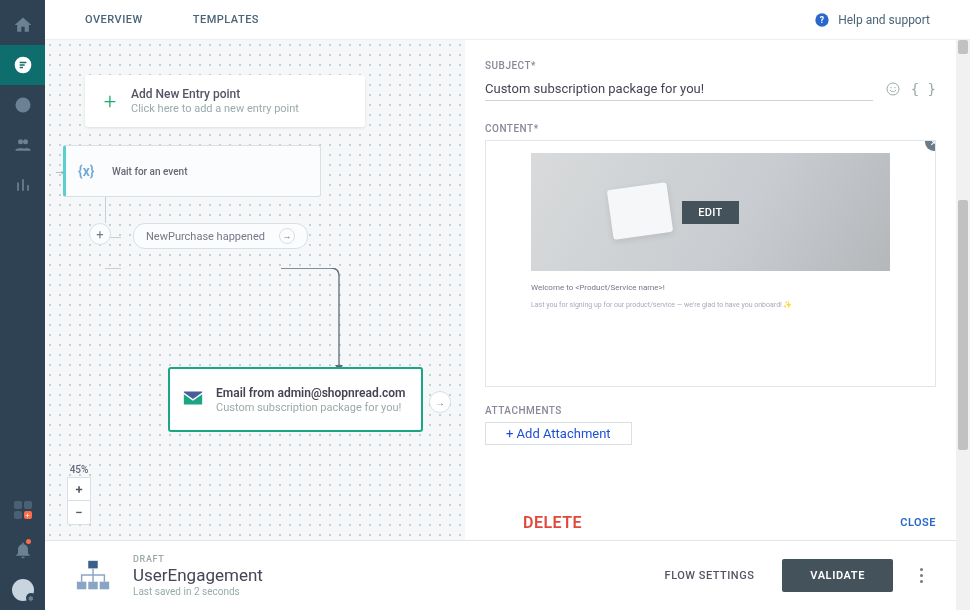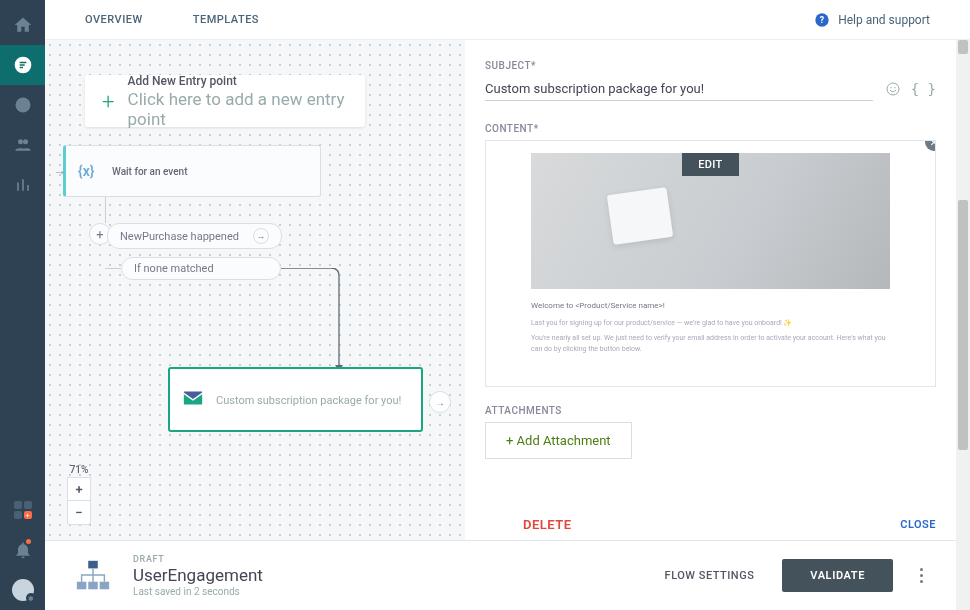--- a/index.html
+++ b/index.html
@@ -25,28 +25,28 @@
     .nav-tab { font-size: 11px; letter-spacing: 0.5px; color: #4a6478; margin-right: 50px; cursor: pointer; font-weight: 500; }
     .nav-spacer { flex: 1; }
     .help-link { display: flex; align-items: center; gap: 8px; font-size: 12px; color: #4a6478; cursor: pointer; }
     .help-link svg { width: 16px; height: 16px; fill: #2968c8; }
     
     .canvas-area { position: absolute; left: 45px; top: 40px; width: 420px; bottom: 70px; background-color: #f5f7f9; background-image: radial-gradient(#c5d0d8 1px, transparent 1px); background-size: 10px 10px; overflow: hidden; }
     
     .node-entry { position: absolute; left: 40px; top: 35px; width: 280px; height: 52px; background: #fff; border-radius: 3px; box-shadow: 0 1px 3px rgba(0,0,0,0.1); display: flex; align-items: center; padding: 10px 12px; cursor: pointer; }
     .node-entry .plus-ic { width: 26px; display: flex; align-items: center; justify-content: center; color: #1ea970; font-size: 22px; font-weight: 300; margin-right: 8px; }
     .node-entry .title { font-size: 12px; color: #556; font-weight: 500; }
-    .node-entry .subtitle { font-size: 17px; color: #9aa; margin-top: 1px; }
+    .node-entry .subtitle { font-size: 11px; color: #9aa; margin-top: 1px; }
     
     .node-wait { position: absolute; left: 18px; top: 105px; width: 258px; height: 52px; background: #fbfcfd; border: 1px solid #d8e0e5; border-left: 3px solid #5bced0; border-radius: 3px; display: flex; align-items: center; padding: 0 12px; cursor: pointer; }
     .node-wait .brace-ic { width: 26px; color: #6ea8d4; font-size: 14px; margin-right: 8px; font-weight: 600; }
     .node-wait .title { font-size: 10px; color: #667; font-weight: 500; }
     
     .branch-pill { position: absolute; background: #fbfcfd; border: 1px solid #d8e0e5; border-radius: 12px; padding: 4px 12px; font-size: 11px; color: #778; cursor: pointer; }
-    .branch1 { left: 62px; top: 183px; width: 175px; display: flex; align-items: center; }
+    .branch1 { left: 88px; top: 183px; width: 175px; display: flex; align-items: center; }
     .branch1 .arrow-out { margin-left: auto; width: 16px; height: 16px; border: 1px solid #d8e0e5; border-radius: 50%; display: flex; align-items: center; justify-content: center; font-size: 9px; color: #778; }
     .branch2 { left: 76px; top: 217px; width: 160px; }
     
     .add-circle-btn { position: absolute; left: 44px; top: 183px; width: 22px; height: 22px; border: 1px solid #d8e0e5; border-radius: 50%; background: #fbfcfd; display: flex; align-items: center; justify-content: center; font-size: 13px; color: #778; cursor: pointer; }
     
     .port-left { position: absolute; left: 8px; top: 123px; font-size: 13px; color: #889; }
     
     .node-email { position: absolute; left: 123px; top: 327px; width: 255px; height: 65px; background: #fff; border: 2px solid #1ba683; border-radius: 3px; display: flex; align-items: center; padding: 10px 12px; cursor: pointer; }
     .node-email .email-ic { width: 26px; margin-right: 8px; }
     .node-email .email-ic svg { width: 22px; height: 22px; }
@@ -68,31 +68,31 @@
     .subject-row { display: flex; align-items: center; margin-bottom: 22px; }
     .subject-input { flex: 1; border: none; border-bottom: 1px solid #c8d4d8; font-size: 13px; color: #445; padding: 4px 0; outline: none; background: transparent; }
     .subj-icon { width: 16px; height: 16px; margin-left: 12px; cursor: pointer; }
     .subj-icon svg { width: 16px; height: 16px; stroke: #9aa; fill: none; stroke-width: 1.5; }
     .brace-icon { font-size: 14px; color: #9aa; margin-left: 10px; cursor: pointer; font-family: monospace; }
     
     .content-preview { border: 1px solid #e0e6ea; height: 247px; position: relative; margin-bottom: 18px; overflow: hidden; }
     .preview-close { position: absolute; right: -8px; top: -8px; width: 18px; height: 18px; background: #6b7b88; border-radius: 50%; display: flex; align-items: center; justify-content: center; color: #fff; font-size: 10px; cursor: pointer; z-index: 3; }
     .preview-inner { padding: 12px 45px; height: 100%; }
     .preview-topline { text-align: center; font-size: 7px; color: #bbb; margin-bottom: 10px; letter-spacing: 0.3px; }
-    .preview-hero { width: 100%; height: 136px; background: linear-gradient(120deg, #d8dadb 0%, #c8ccd0 60%, #b4b8bb 100%); position: relative; display: flex; align-items: flex-start; justify-content: center; margin-bottom: 12px; }
+    .preview-hero { width: 100%; height: 118px; background: linear-gradient(120deg, #d8dadb 0%, #c8ccd0 60%, #b4b8bb 100%); position: relative; display: flex; align-items: center; justify-content: center; margin-bottom: 12px; }
     .preview-hero::before { content: ""; position: absolute; left: 22%; top: 28%; width: 60px; height: 50px; background: #f6f7f8; border-radius: 3px; transform: rotate(-8deg); box-shadow: 0 2px 6px rgba(0,0,0,0.1); }
     .edit-badge { background: #44525c; color: #fff; padding: 5px 16px; font-size: 11px; font-weight: 500; z-index: 2; letter-spacing: 0.3px; cursor: pointer; }
     .preview-welcome { font-size: 8px; color: #778; margin-bottom: 8px; }
     .preview-para { font-size: 7px; color: #aab; line-height: 1.6; margin-bottom: 4px; }
     
     .attach-section { }
-    .add-attach-btn { border: 1px solid #d8e0e5; padding: 10px 20px; font-size: 13px; color: #4d7c0f; display: inline-block; cursor: pointer; background: #fff; }
+    .add-attach-btn { border: 1px solid #d8e0e5; padding: 3px 20px; font-size: 13px; color: #1d4ed8; display: inline-block; cursor: pointer; background: #fff; }
     
     .panel-footer { display: flex; align-items: center; position: absolute; left: 20px; right: 20px; bottom: 8px; }
-    .delete-btn { font-size: 13px; color: #e0483e; font-weight: 600; letter-spacing: 0.5px; cursor: pointer; padding-left: 38px; }
+    .delete-btn { font-size: 16px; color: #e0483e; font-weight: 600; letter-spacing: 0.5px; cursor: pointer; padding-left: 38px; }
     .close-btn { font-size: 11px; color: #2968c8; font-weight: 600; letter-spacing: 0.5px; cursor: pointer; margin-left: auto; }
     
     .right-scrollbar { position: absolute; right: 0; top: 40px; width: 14px; bottom: 0; background: #f1f1f1; }
     .scrollbar-thumb { position: absolute; right: 2px; width: 10px; background: #c1c1c1; border-radius: 2px; cursor: pointer; }
     .thumb-top { top: 0; height: 14px; }
     .thumb-mid { top: 160px; height: 250px; }
     
     .bottom-bar { position: absolute; left: 45px; right: 14px; bottom: 0; height: 70px; border-top: 1px solid #e0e6ea; background: #fff; display: flex; align-items: center; padding: 0 25px; }
     .flow-icon-box { width: 45px; height: 45px; display: flex; align-items: center; justify-content: center; }
     .flow-icon-box svg { width: 38px; height: 38px; }
@@ -202,42 +202,42 @@
   <div class="canvas-line1"></div>
   <div class="canvas-line2"></div>
   <div class="canvas-line3"></div>
 
   <div class="add-circle-btn">+</div>
 
   <div class="branch-pill branch1">
     <span>NewPurchase happened</span>
     <span class="arrow-out">→</span>
   </div>
-  <div class="branch-pill branch2">If none matched</div>
 
   <svg class="connector" style="left:236px; top:228px; width:60px; height:105px;">
     <path d="M 0 0 L 50 0 Q 58 0 58 8 L 58 105"></path>
   </svg>
   <div class="connector-head" style="left:290px; top:325px;"></div>
 
   <div class="node-email">
     <div class="email-ic">
       <svg viewBox="0 0 24 24">
           <path fill="#4a5d9a" d="M2 6l10 7 10-7v-1H2z"></path>
           <path fill="#1ba683" d="M2 8v11h20V8l-10 7z"></path>
         </svg>
     </div>
     <div>
+      <div class="title">Email from admin@shopnread.com</div>
       <div class="subtitle">Custom subscription package for you!</div>
     </div>
   </div>
   <div class="email-port-out">→</div>
 
   <div class="zoom-ctrl">
-    <div class="zoom-label">71%</div>
+    <div class="zoom-label">45%</div>
     <div class="zoom-btn">+</div>
     <div class="zoom-btn">−</div>
   </div>
 </div>
 
 <div class="right-panel">
   <div class="field-label">SUBJECT*</div>
   <div class="subject-row">
     <input class="subject-input" value="Custom subscription package for you!" style="">
     <span class="subj-icon"><svg viewBox="0 0 24 24">
@@ -251,21 +251,20 @@
 
   <div class="field-label">CONTENT*</div>
   <div class="content-preview">
     <div class="preview-close">✕</div>
     <div class="preview-inner">
       <div class="preview-hero">
         <div class="edit-badge">EDIT</div>
       </div>
       <div class="preview-welcome">Welcome to &lt;Product/Service name&gt;!</div>
       <div class="preview-para">Last you for signing up for our product/service — we're glad to have you onboard! ✨</div>
-      <div class="preview-para">You're nearly all set up. We just need to verify your email address in order to activate your account. Here's what you can do by clicking the button below.</div>
     </div>
   </div>
 
   <div class="attach-section">
     <div class="field-label">ATTACHMENTS</div>
     <div class="add-attach-btn">+ Add Attachment</div>
   </div>
 
   <div class="panel-footer">
     <div class="delete-btn">DELETE</div>

